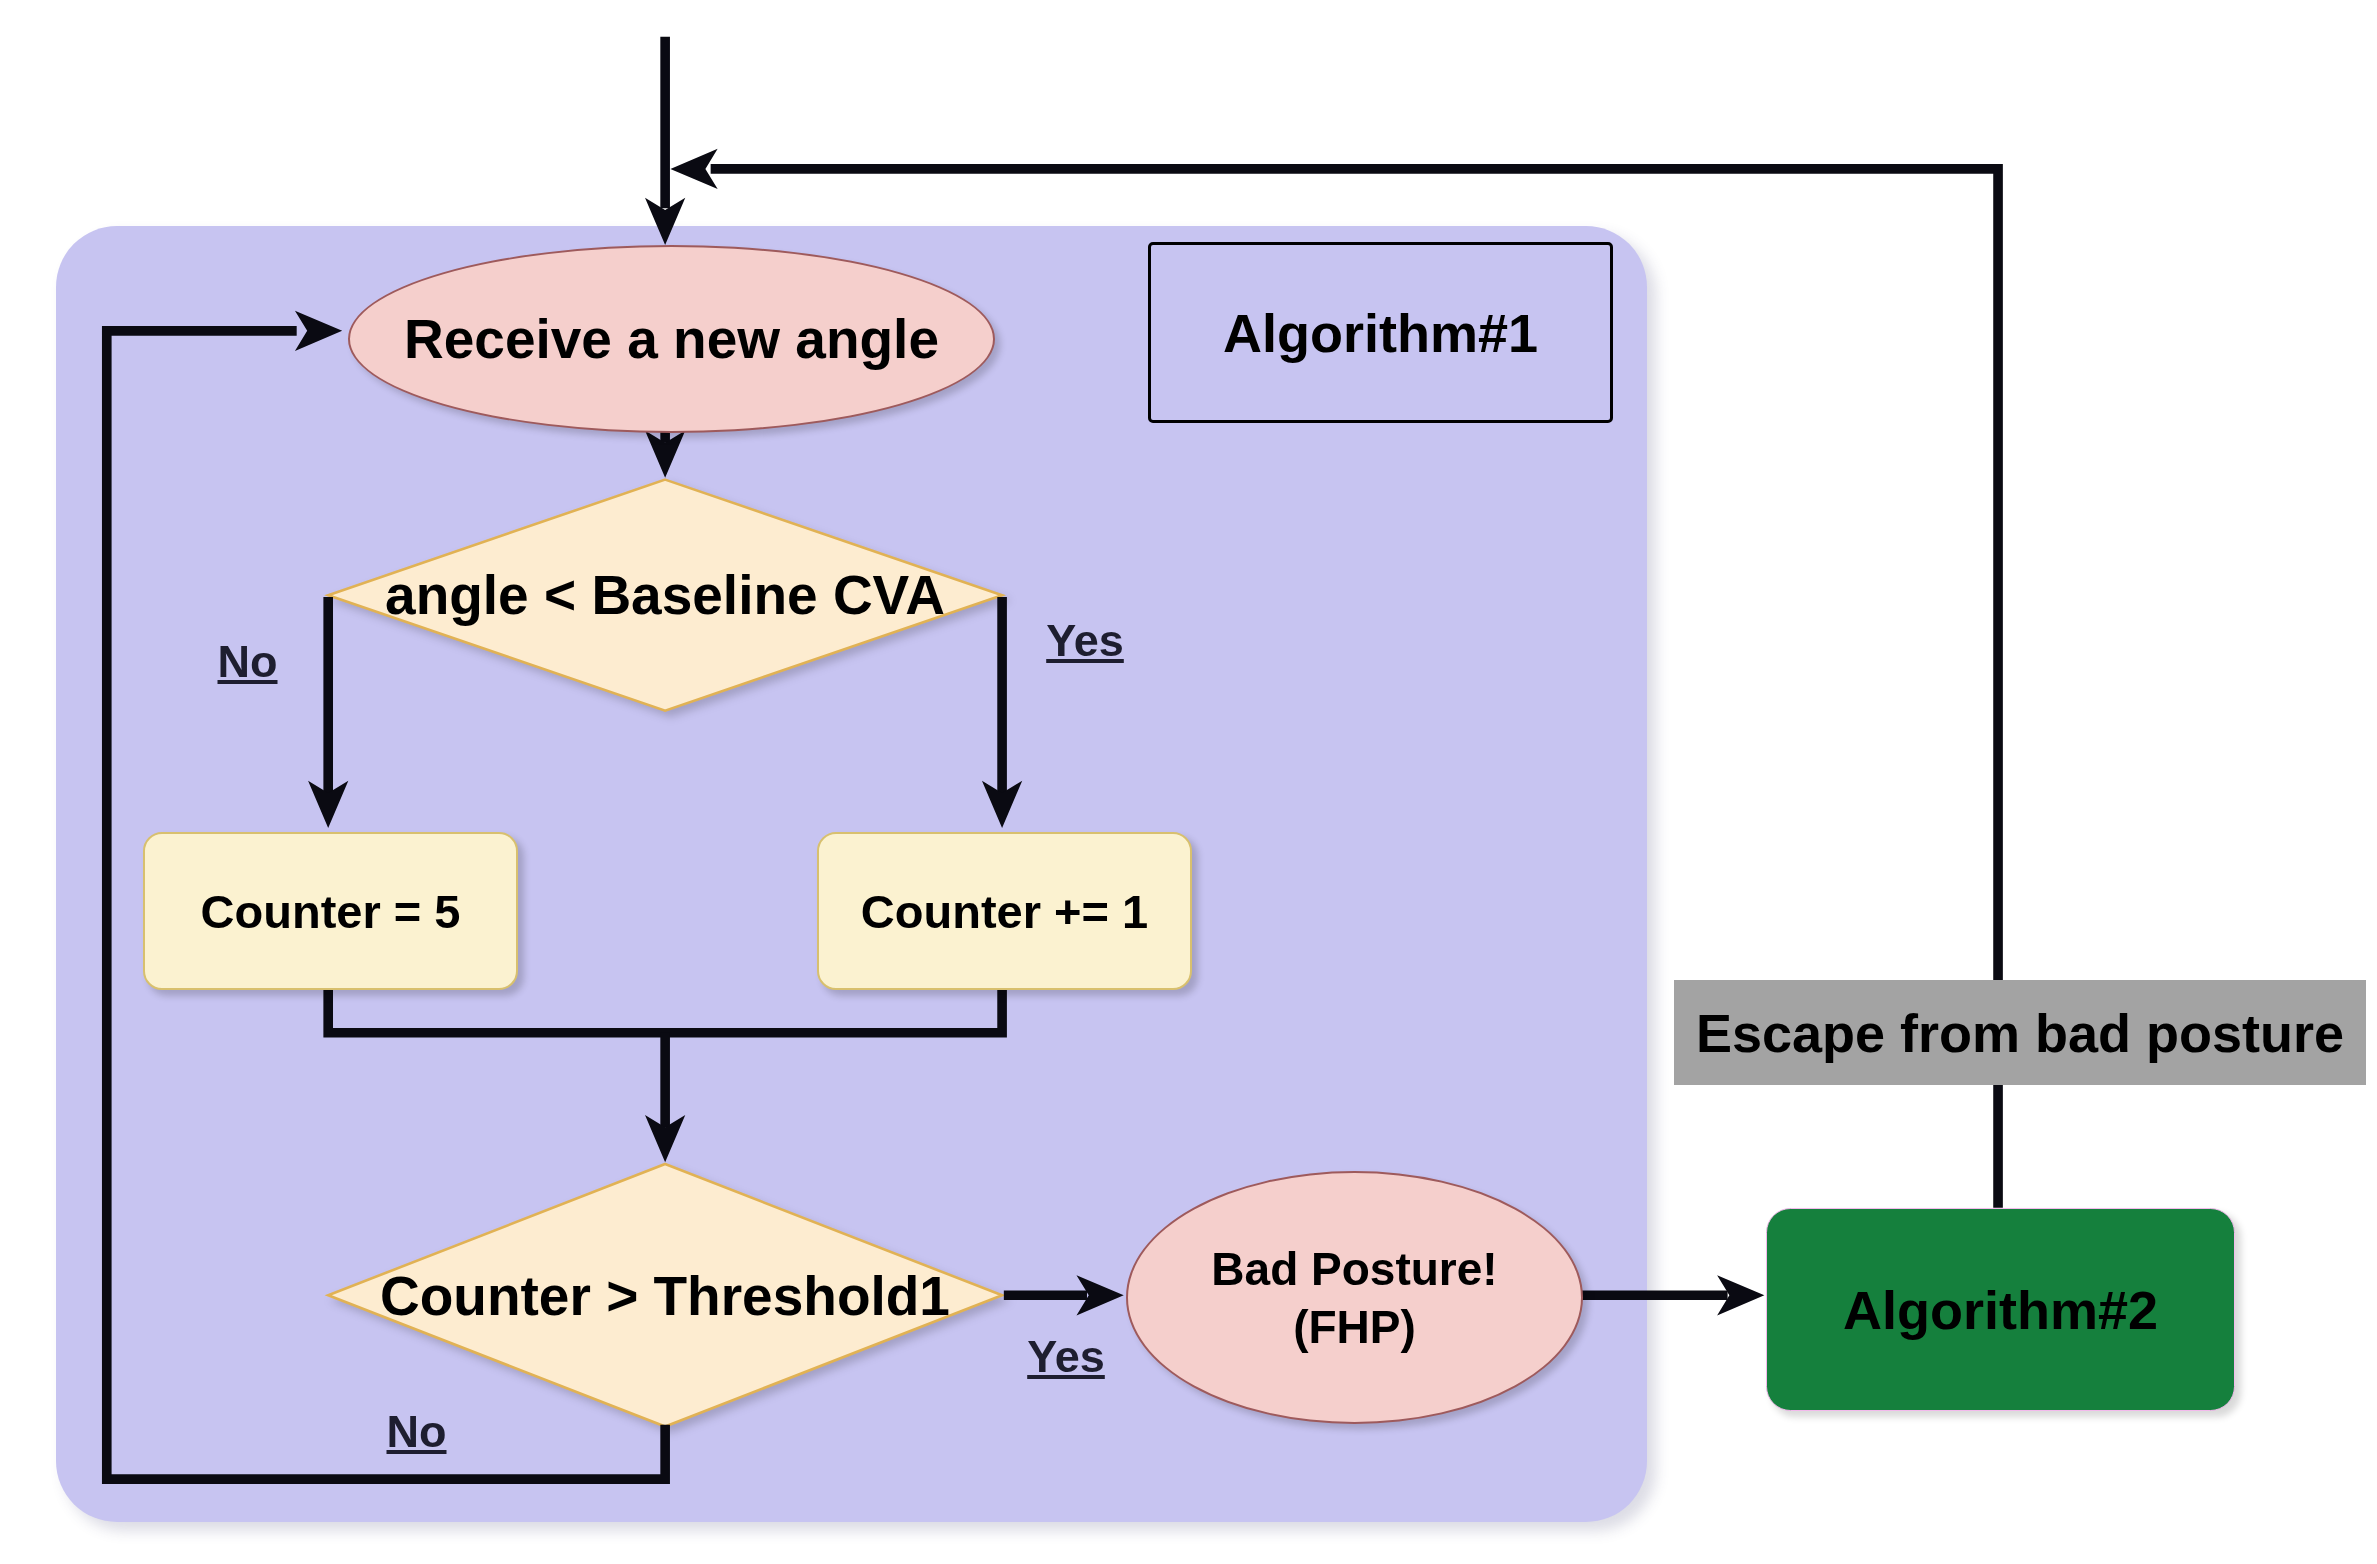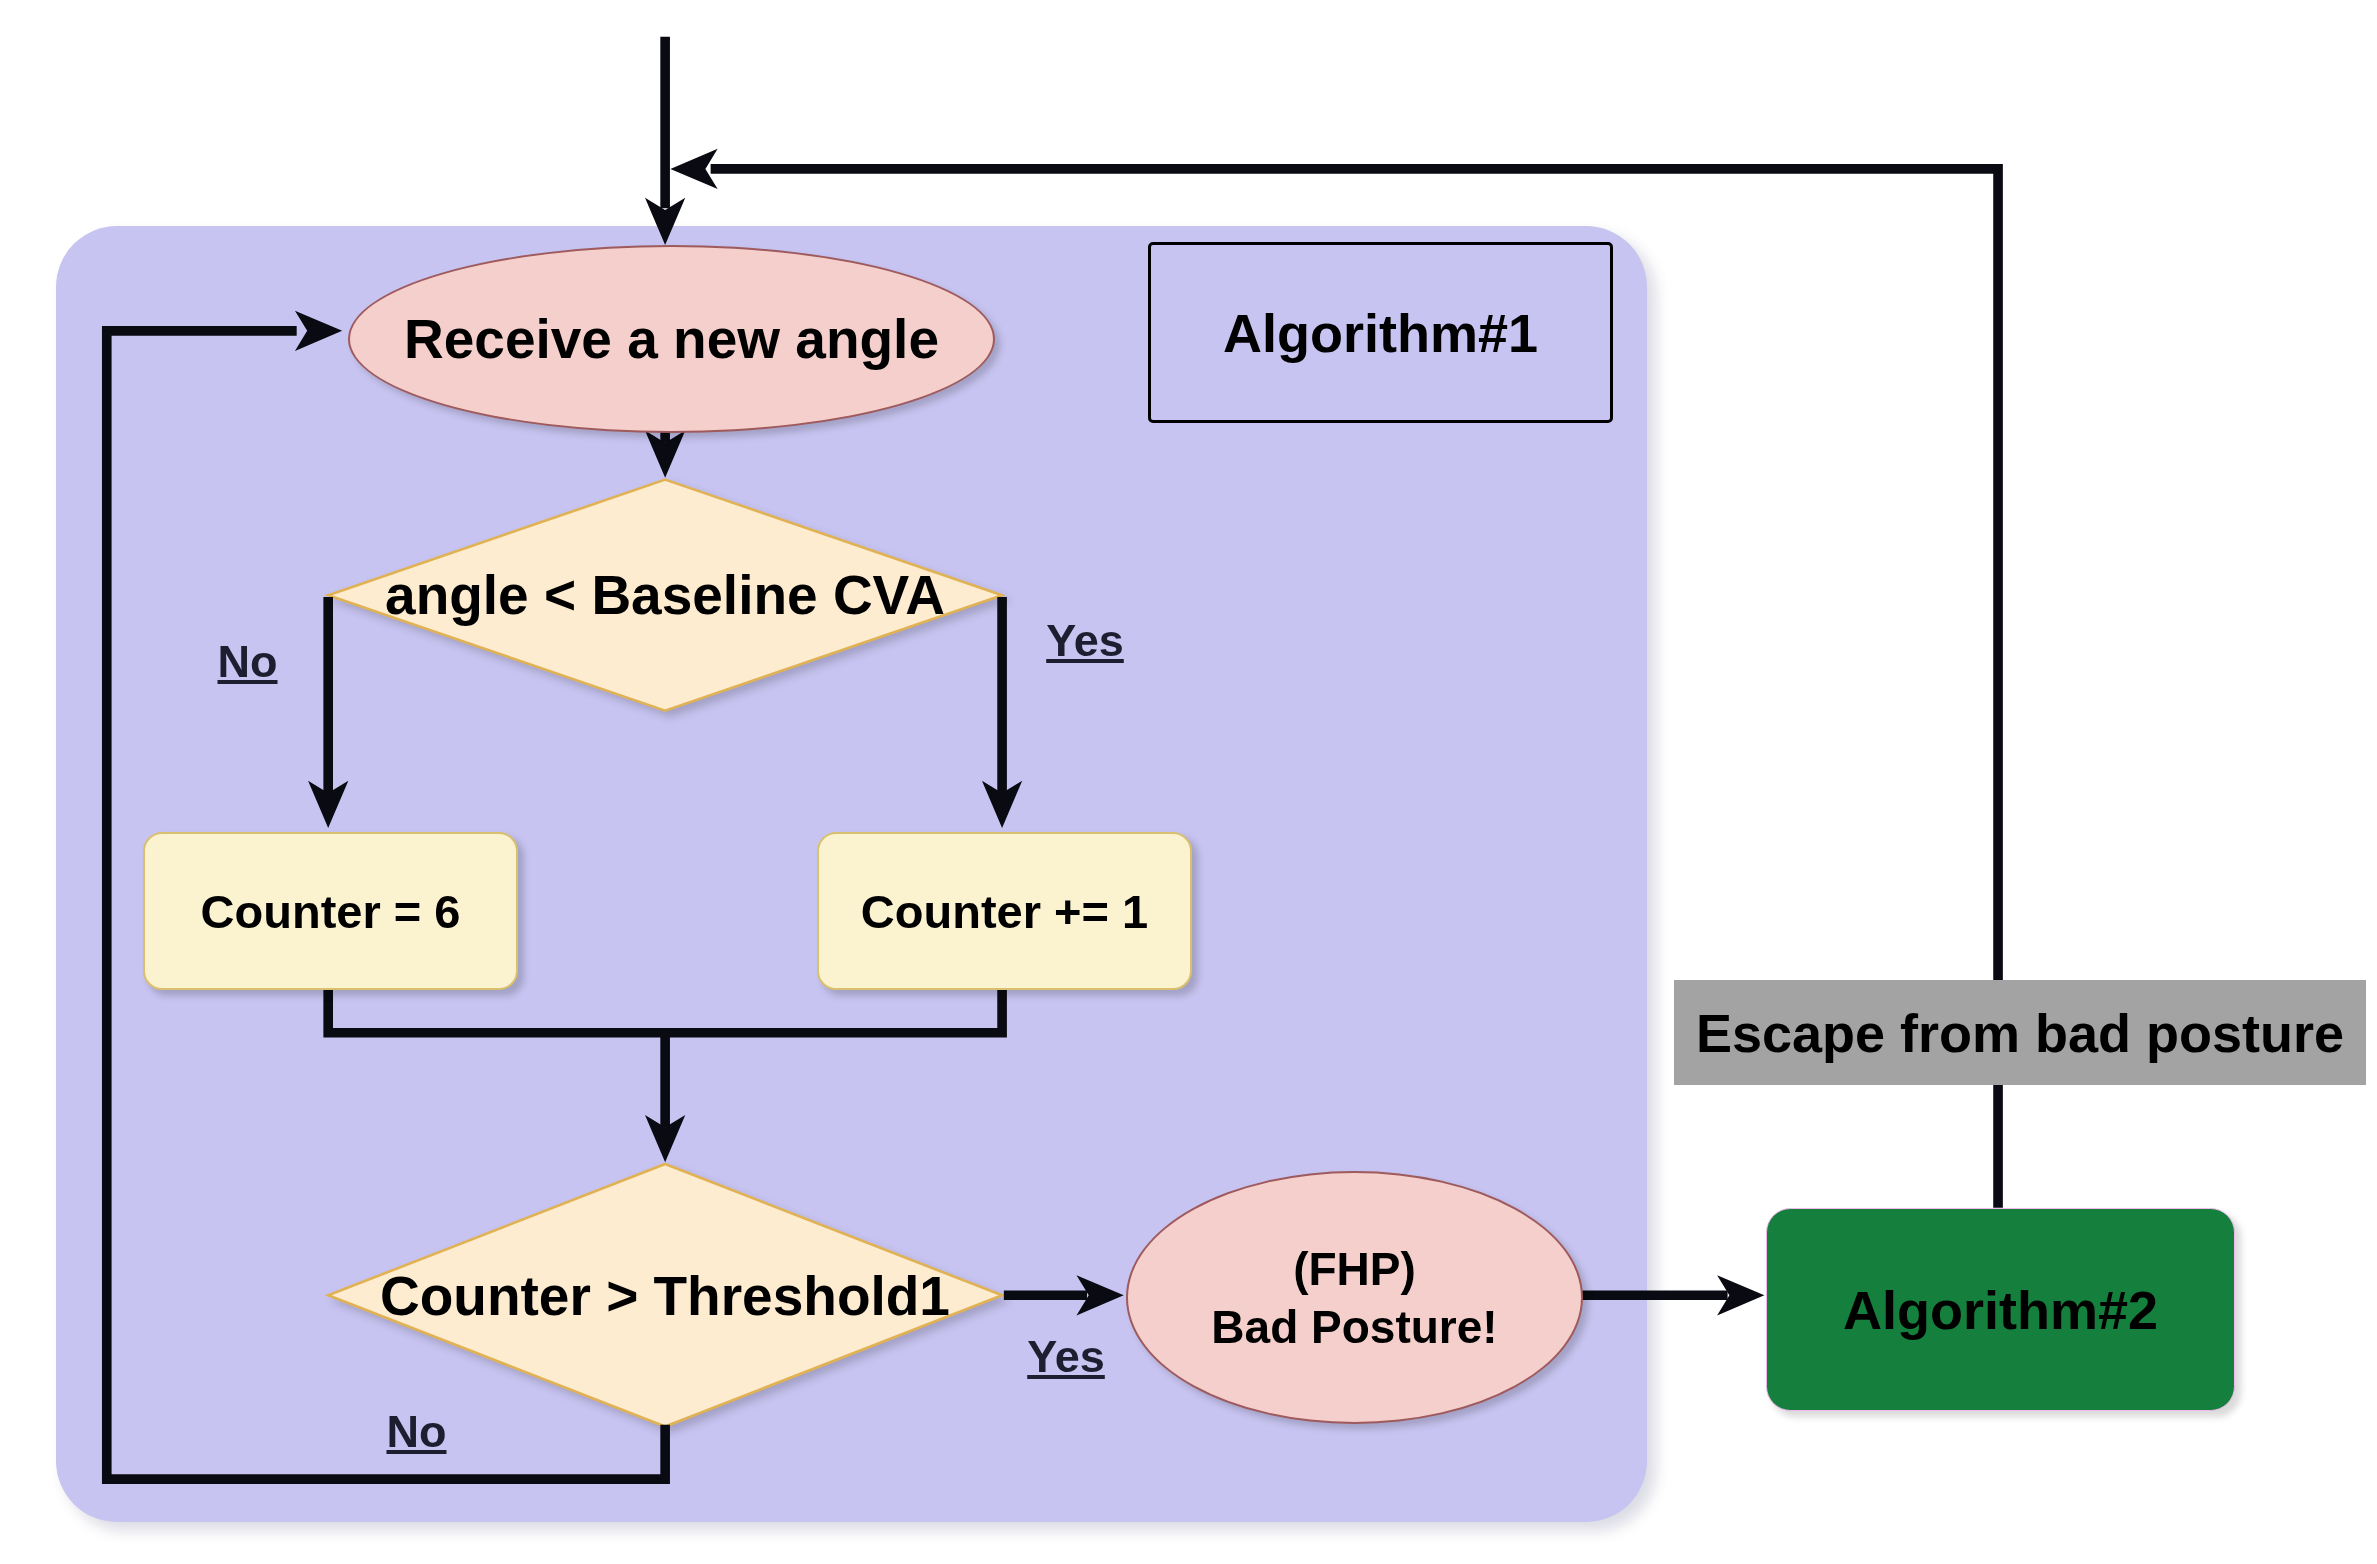--- a/index.html
+++ b/index.html
@@ -98,35 +98,35 @@
 
   <div class="abs node ellipse node-text" style="left:348px;top:245px;width:643px;height:184px;">
     <span>Receive a new angle</span>
   </div>
 
   <div class="abs label node-text" style="left:315px;top:553px;width:700px;height:84px;">
     <span>angle &lt; Baseline CVA</span>
   </div>
 
   <div class="abs node process proc-text" style="left:143px;top:832px;width:371px;height:154px;">
-    <span>Counter = 6</span>
+    <span>Counter = 5</span>
   </div>
 
   <div class="abs node process proc-text" style="left:817px;top:832px;width:371px;height:154px;">
     <span>Counter += 1</span>
   </div>
 
   <div class="abs label node-text" style="left:315px;top:1254px;width:700px;height:84px;">
     <span>Counter &gt; Threshold1</span>
   </div>
 
   <div class="abs node ellipse" style="left:1126px;top:1171px;width:453px;height:249px;">
     <div class="ellipse2-text">
+      <span>Bad Posture!</span>
       <span>(FHP)</span>
-      <span>Bad Posture!</span>
     </div>
   </div>
 
   <div class="abs node algo2" style="left:1766px;top:1208px;width:467px;height:201px;">
     <span>Algorithm#2</span>
   </div>
 
   <div class="abs label branch-label" style="left:186px;top:632px;width:123px;height:60px;">
     <span>No</span>
   </div>

